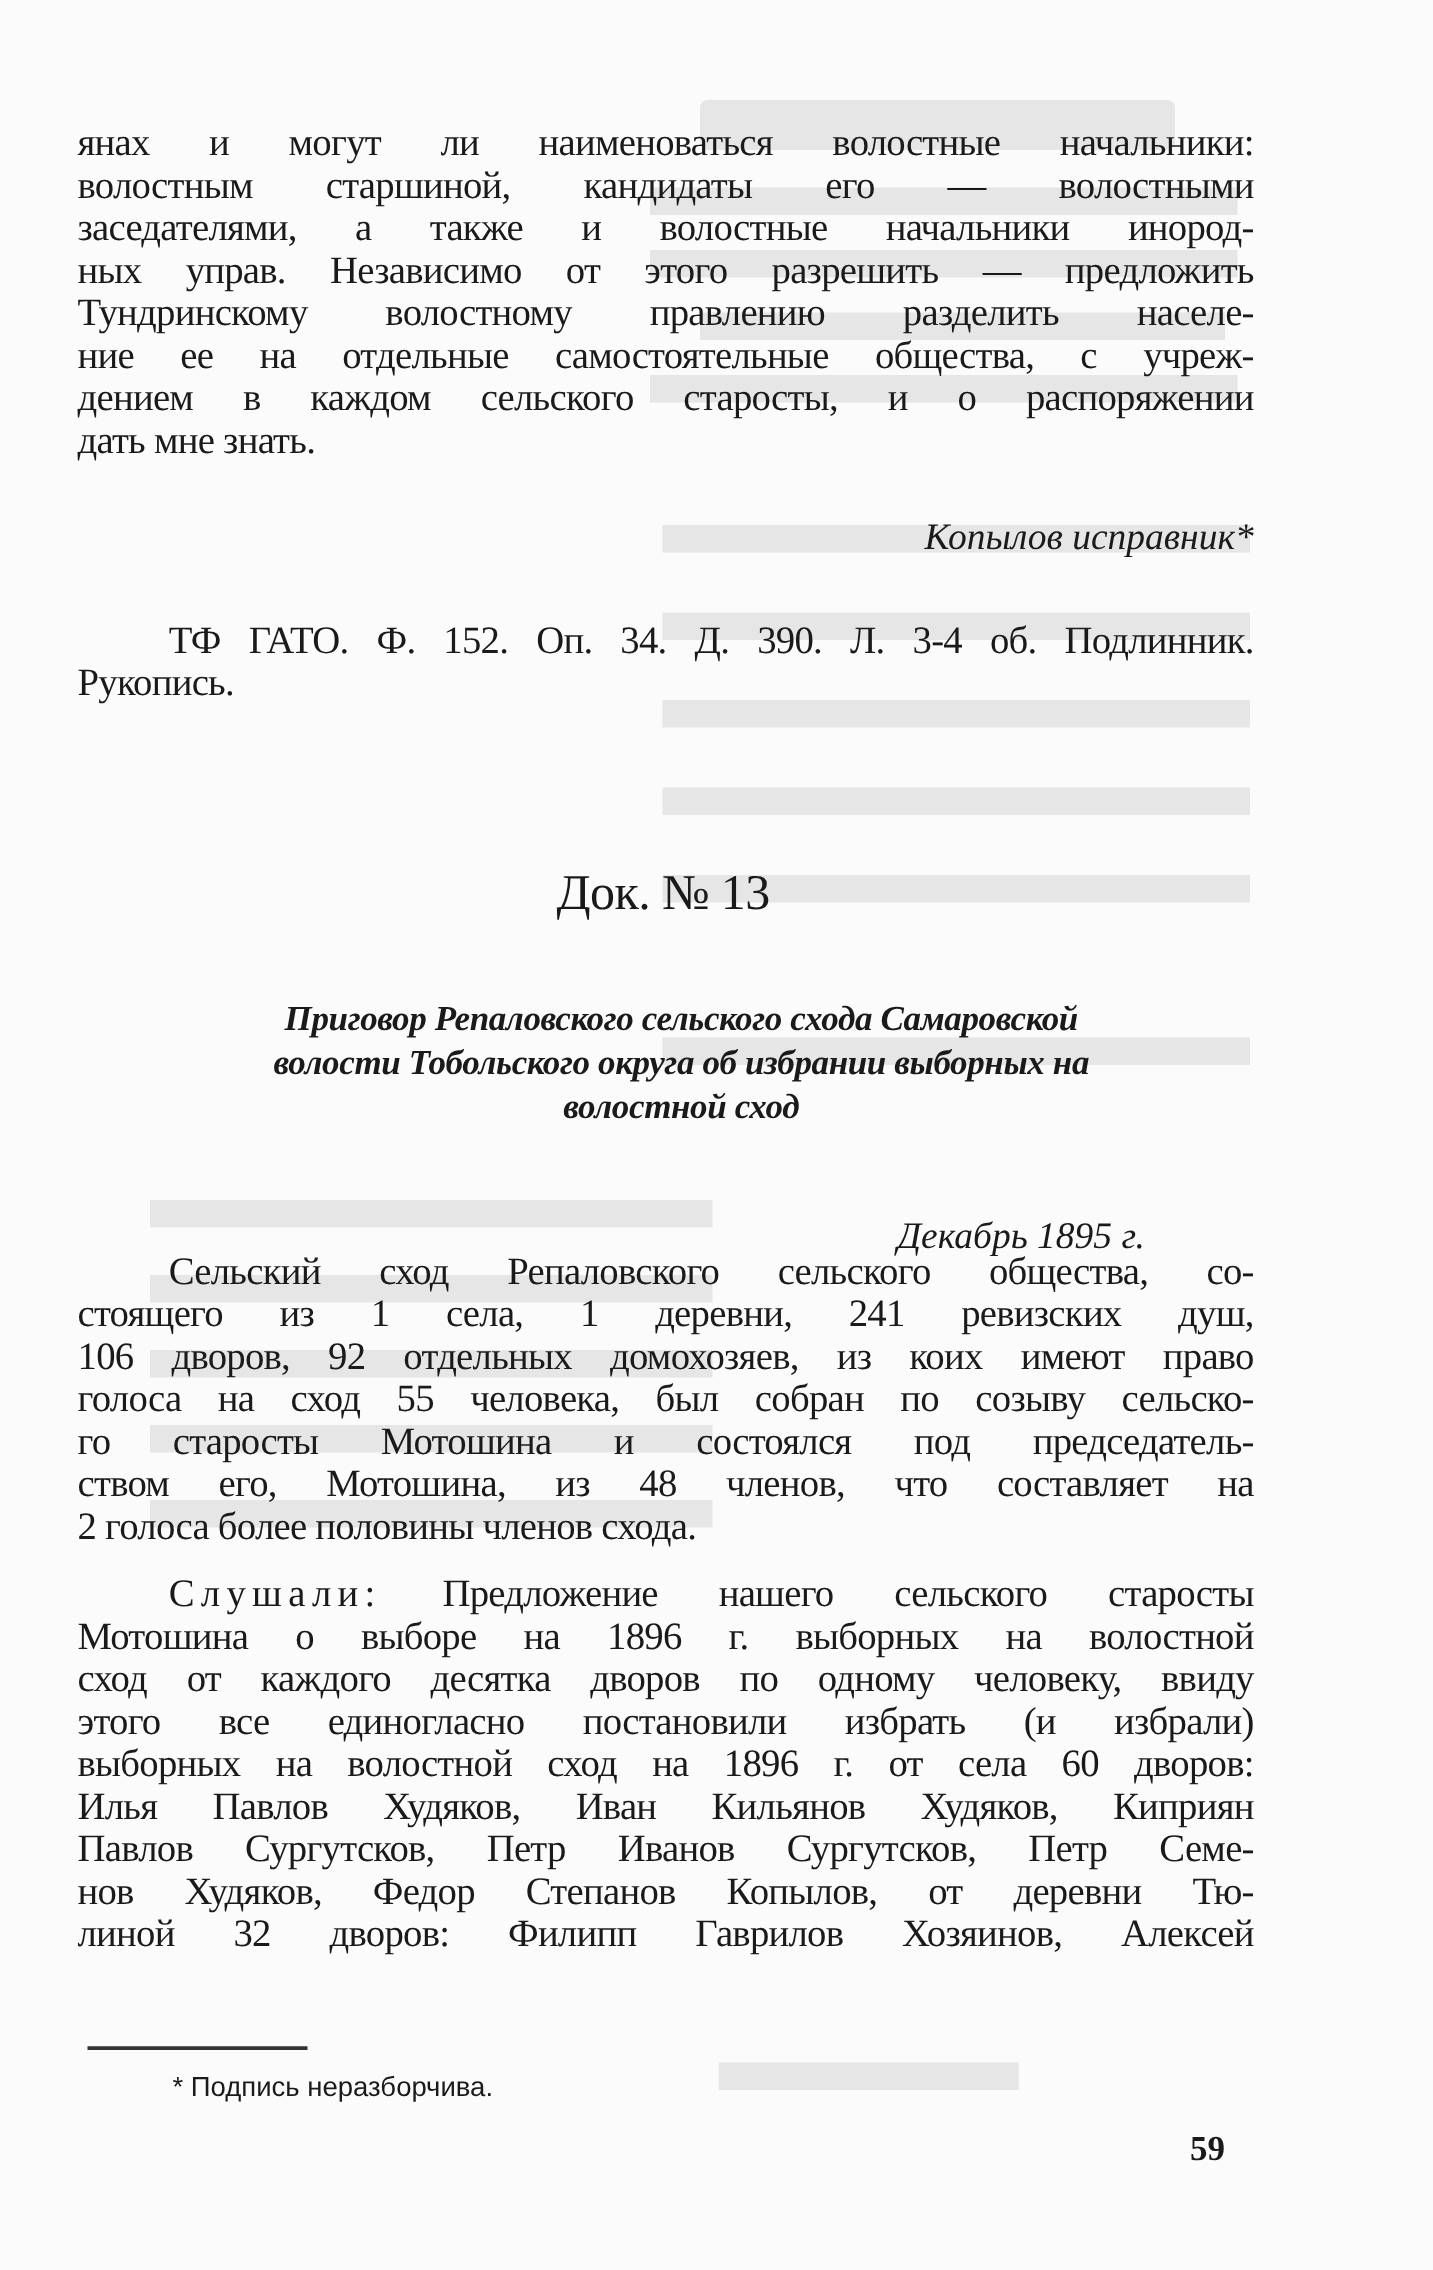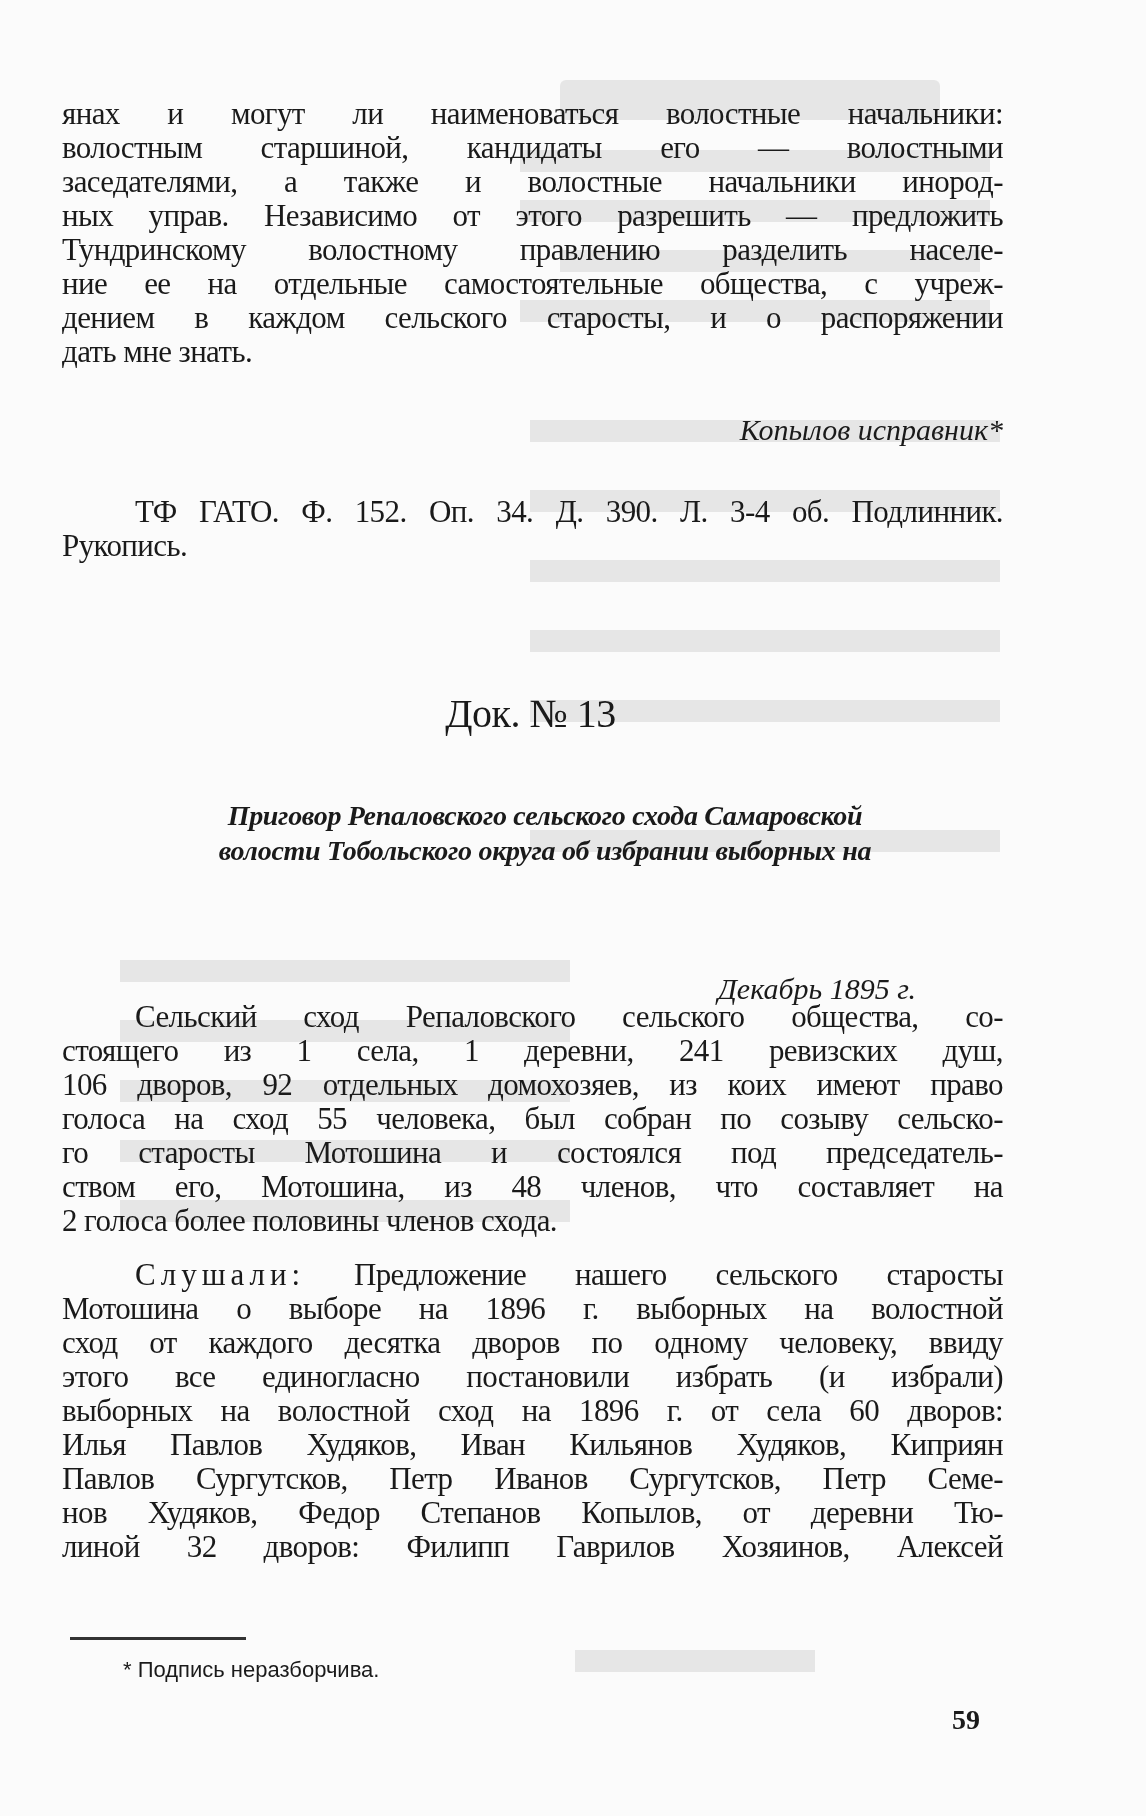--- a/index.html
+++ b/index.html
@@ -10,21 +10,21 @@
           text-align:justify; text-align-last:justify; white-space:nowrap; transform-origin:left center; letter-spacing:-0.6px;}
   .line.last { text-align-last:left; }
   .line.indent { left:135px; width:868px; }
   .sig { position:absolute; right:143px; font-style:italic; font-size:30px; }
   .title { position:absolute; left:0; width:1061px; text-align:center; font-size:40px; top:690px; letter-spacing:-0.5px;}
   .subtitle { position:absolute; left:80px; width:930px; text-align:center; font-weight:bold; font-style:italic;
               font-size:28px; line-height:35px; top:778px; letter-spacing:-0.3px;margin-top:20px;}
   .date { position:absolute; right:230px; top:972px; font-style:italic; font-size:30px; }
   .spaced { letter-spacing:5px; }
   .rule { position:absolute; left:70px; top:1637px; width:176px; height:3px; background:#333; }
-  .footnote { position:absolute; left:123px; top:1657px; font-family:"Liberation Sans","DejaVu Sans",sans-serif; font-size:22px; }
+  .footnote { position:absolute; left:138px; top:1657px; font-family:"Liberation Sans","DejaVu Sans",sans-serif; font-size:22px; }
   .pagenum { position:absolute; left:952px; top:1704px; font-weight:bold; font-size:28px; }
 </style>
 </head>
 <body>
 
 <svg class="ghost" viewBox="0 0 1146 1816">
   <g fill="#e6e6e6">
     <rect x="560" y="80" width="380" height="40" rx="6"></rect>
     <rect x="520" y="150" width="470" height="22"></rect>
     <rect x="520" y="200" width="470" height="22"></rect>
@@ -61,20 +61,21 @@
 <div>
   <div class="line indent" style="top:495px">ТФ ГАТО. Ф. 152. Оп. 34. Д. 390. Л. 3-4 об. Подлинник.</div>
   <div class="line last" style="top:529px">Рукопись.</div>
 </div>
 
 <div class="title">Док. № 13</div>
 
 <div class="subtitle">
   <div>Приговор Репаловского сельского схода Самаровской</div>
   <div>волости Тобольского округа об избрании выборных на</div>
+  <div>волостной сход</div>
 </div>
 
 <div class="date">Декабрь 1895 г.</div>
 
 <div>
   <div class="line indent" style="top:1000px">Сельский сход Репаловского сельского общества, со-</div>
   <div class="line" style="top:1034px">стоящего из 1 села, 1 деревни, 241 ревизских душ,</div>
   <div class="line" style="top:1068px">106 дворов, 92 отдельных домохозяев, из коих имеют право</div>
   <div class="line" style="top:1102px">голоса на сход 55 человека, был собран по созыву сельско-</div>
   <div class="line" style="top:1136px">го старосты Мотошина и состоялся под председатель-</div>

